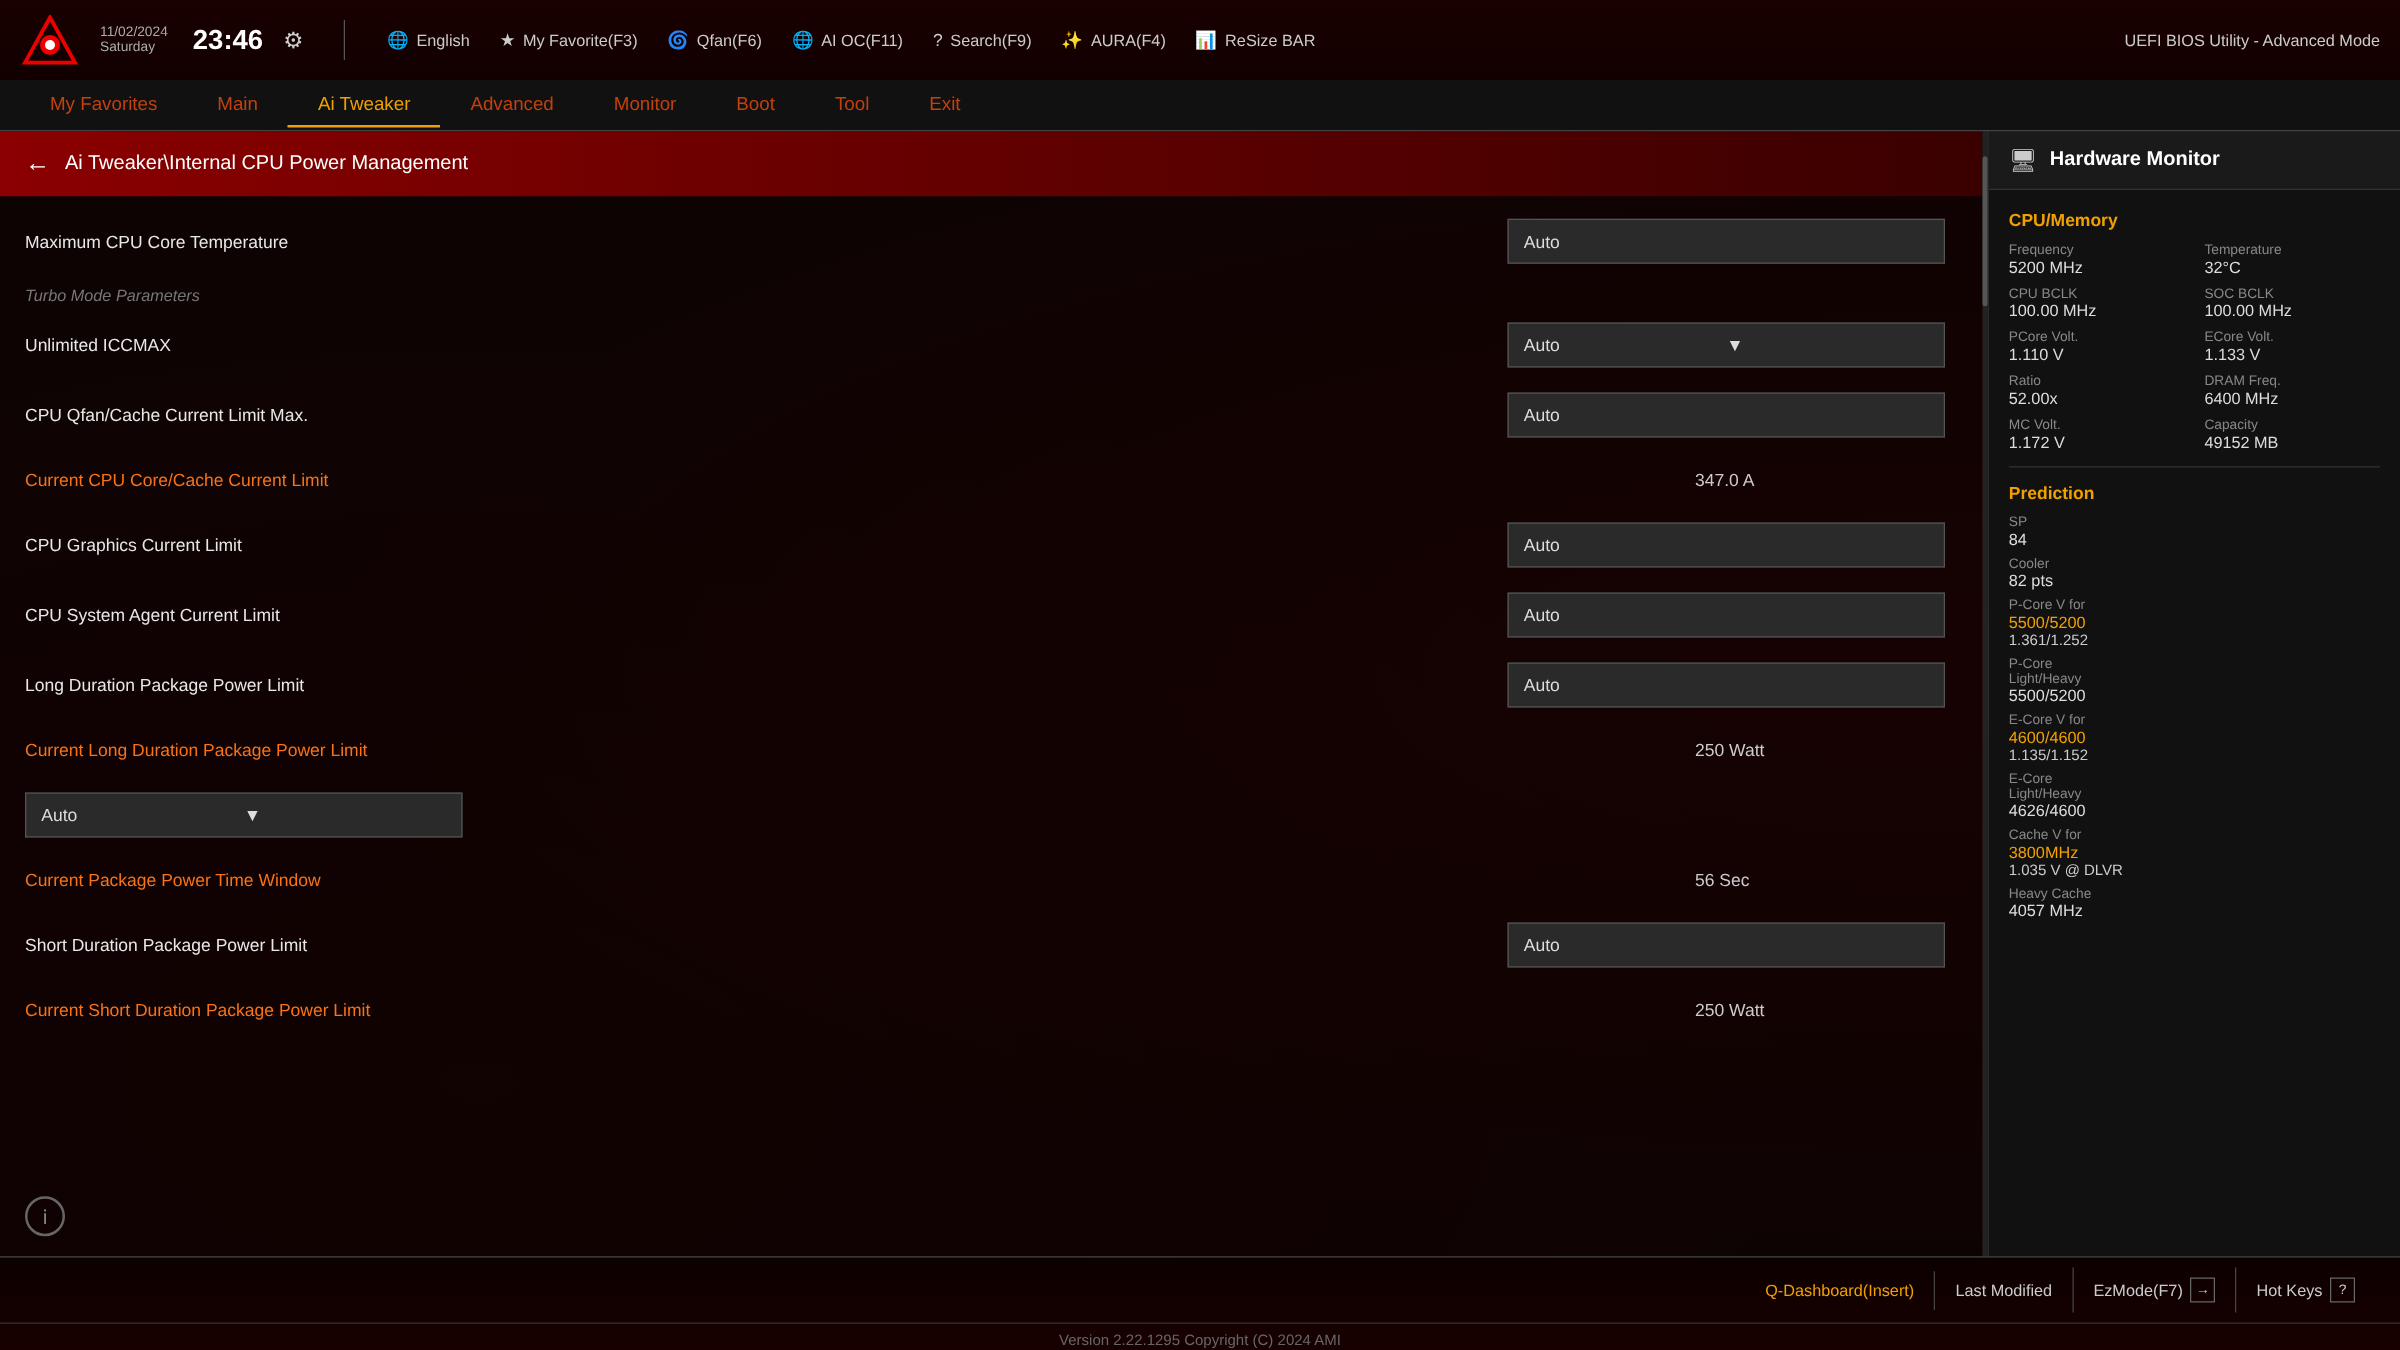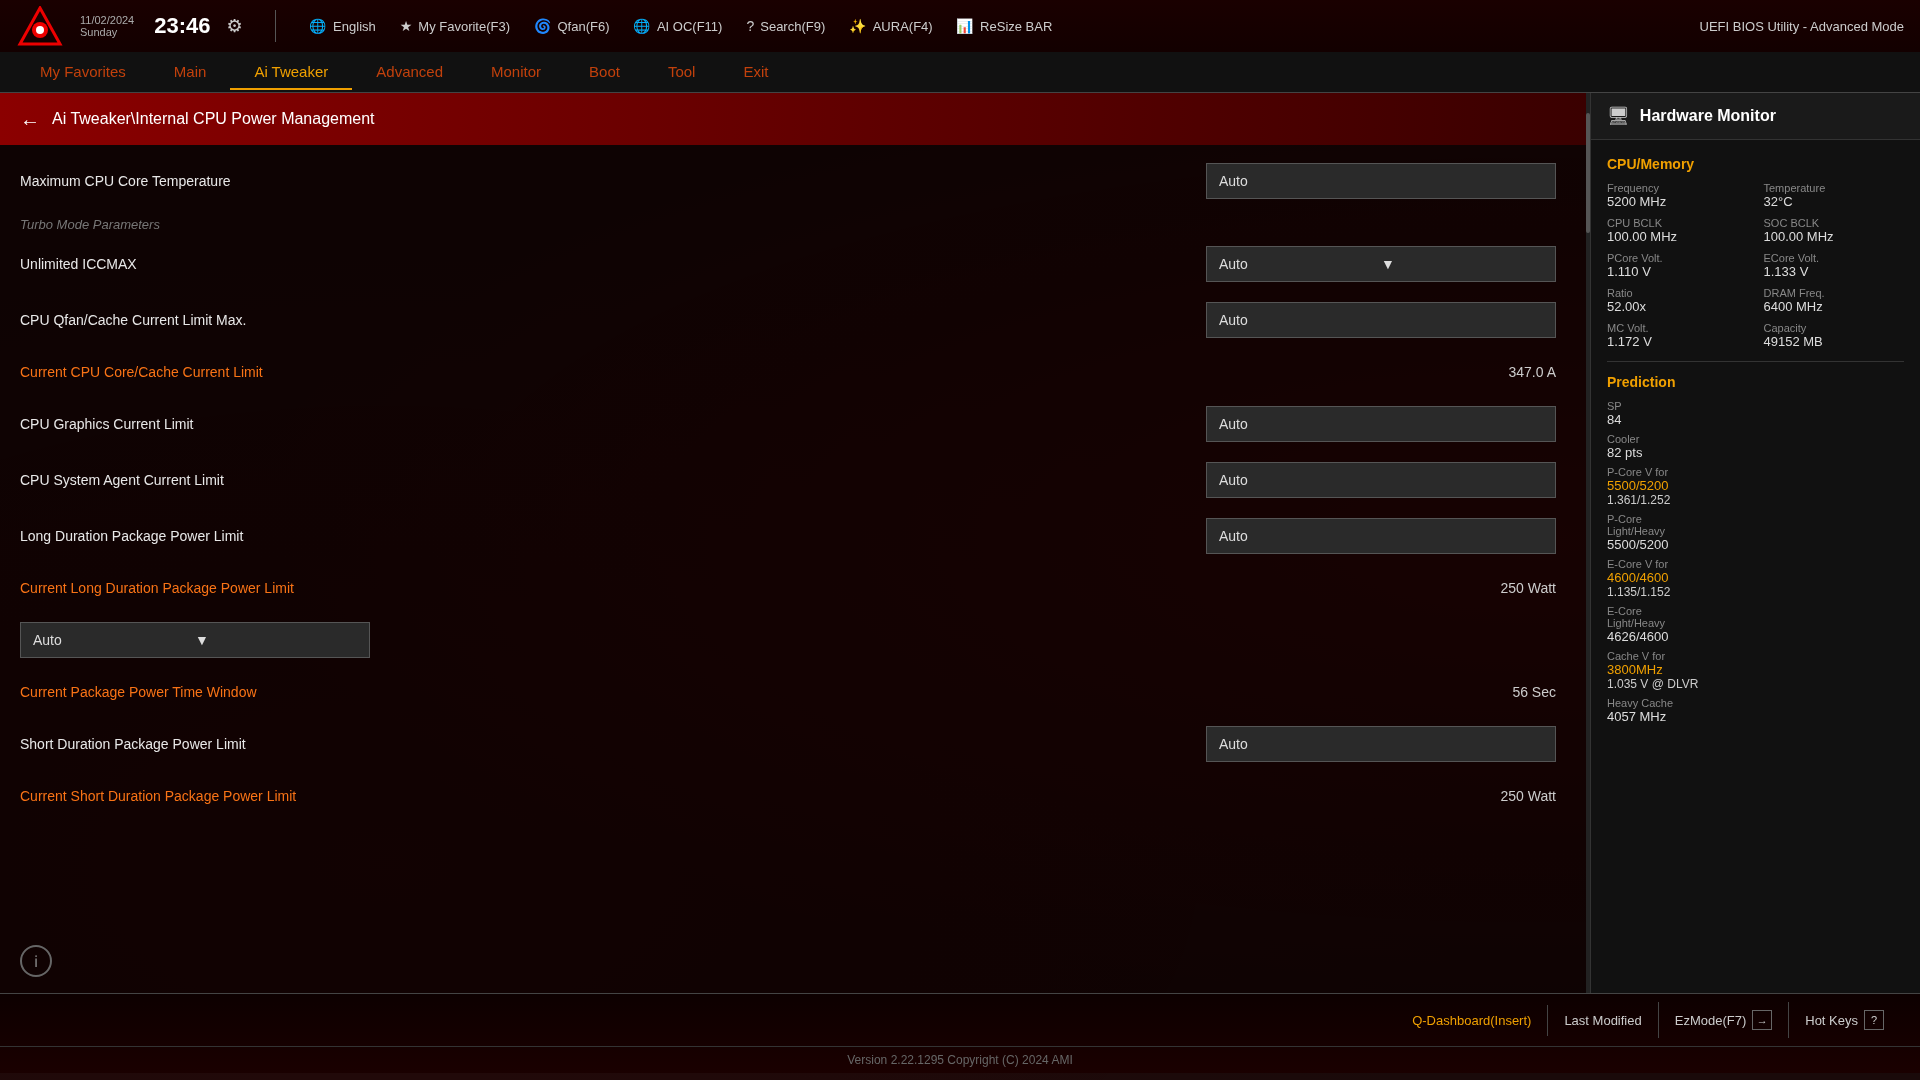--- a/index.html
+++ b/index.html
@@ -29,21 +29,21 @@
       position: relative;
       z-index: 10;
       background: linear-gradient(180deg, #1a0000 0%, #0d0000 100%);
       border-bottom: 1px solid #444;
     }
 
     .top-bar {
       display: flex;
       align-items: center;
       padding: 8px 16px;
-      height: 52px;
+      height: 64px;
       gap: 16px;
     }
 
     .logo-area {
       display: flex;
       align-items: center;
       gap: 12px;
     }
 
     .rog-logo {
@@ -187,21 +187,21 @@
     }
 
     .settings-label.muted {
       color: #f97316;
     }
 
     .settings-value {
       font-size: 14px;
       color: #ccc;
       min-width: 200px;
-      text-align: right;
+      text-align: left;
     }
 
     .settings-section-header {
       padding: 8px 20px 4px 20px;
       font-size: 13px;
       color: #777;
       font-style: italic;
     }
 
     
@@ -428,21 +428,21 @@
     <div class="logo-area">
       <svg class="rog-logo" viewBox="0 0 48 40">
         <polygon points="24,2 44,38 4,38" fill="none" stroke="#e00" stroke-width="3"></polygon>
         <circle cx="24" cy="24" r="8" fill="#e00"></circle>
         <circle cx="24" cy="24" r="4" fill="#fff"></circle>
       </svg>
 
       <div style="margin-left:4px;">
         <div class="datetime-date">
           <span>11/02/2024</span><br>
-          <span>Sunday</span>
+          <span>Saturday</span>
         </div>
       </div>
       <div style="margin-left:8px;">
         <div class="datetime-time">23:46</div>
       </div>
     </div>
 
     <span class="settings-icon">⚙</span>
 
     <div class="top-bar-divider"></div>

